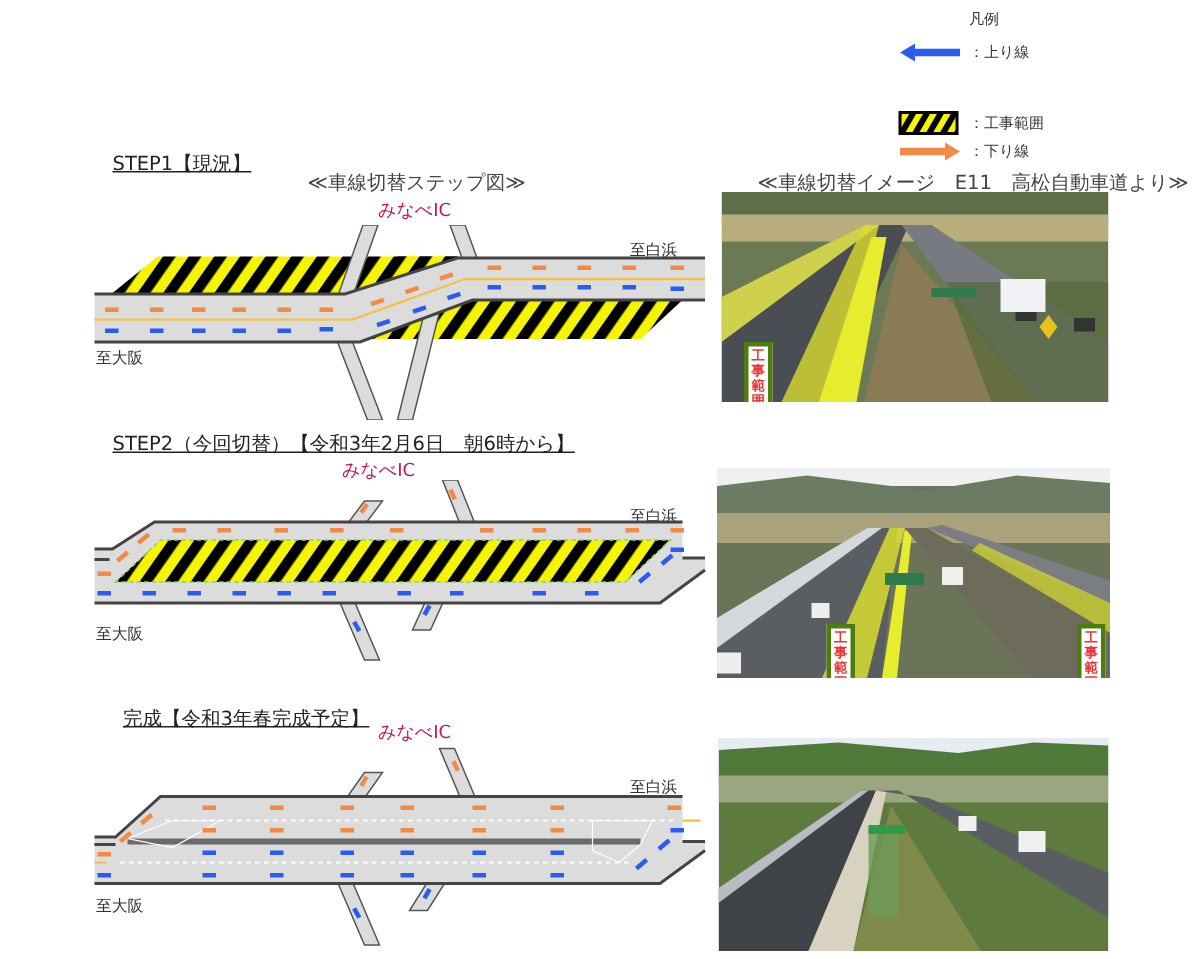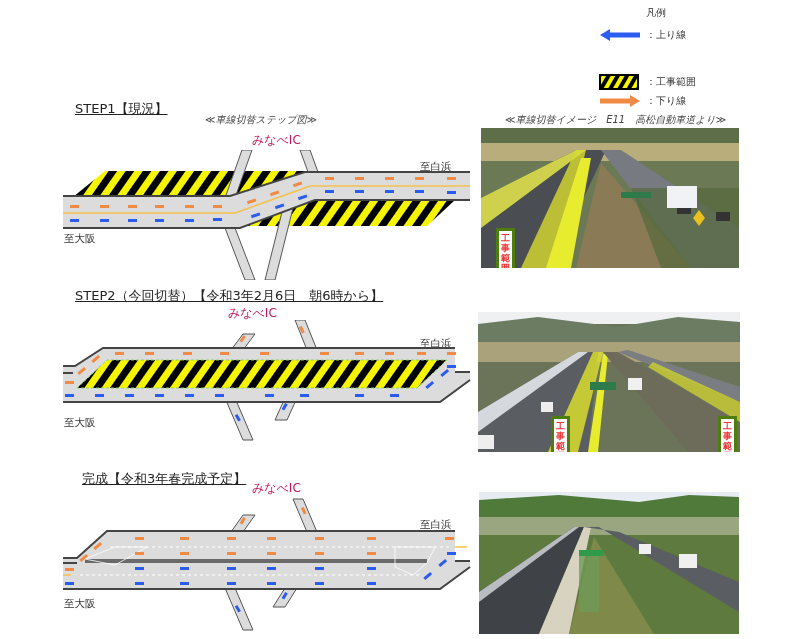--- a/index.html
+++ b/index.html
@@ -3,21 +3,21 @@
 <meta charset="utf-8">
 <style>
   html, body { margin:0; padding:0; background:#ffffff; }
   body { width:800px; height:639px; position:relative; overflow:hidden;
          font-family:"DejaVu Sans", "Liberation Sans", sans-serif; color:#222; }
   .abs { position:absolute; }
   .legend-title { left:646px; top:6px; font-size:10px; color:#333; }
   .legend-row { left:598px; height:16px; display:flex; align-items:center; font-size:10px; color:#333; }
   .legend-row svg { margin-right:4px; }
   .step-title { font-size:13px; color:#222; text-decoration:underline; white-space:nowrap; }
-  .caption { font-size:10px; color:#444; white-space:nowrap;font-style:italic; }
+  .caption { font-size:13px; color:#444; white-space:nowrap; }
   .ic-label { font-size:12px; color:#be185d; white-space:nowrap; }
   .dest { font-size:10.5px; color:#333; white-space:nowrap;text-align:right; }
   .photo { overflow:hidden; }
   .photo svg { display:block; }
   .kouji-tag { position:absolute; background:#fff; color:#e33; font-size:9px; font-weight:bold;
                width:11px; line-height:10px; text-align:center; padding:2px 1px; border:3px solid #4d7c0f; }
 </style>
 </head>
 <body>
 

